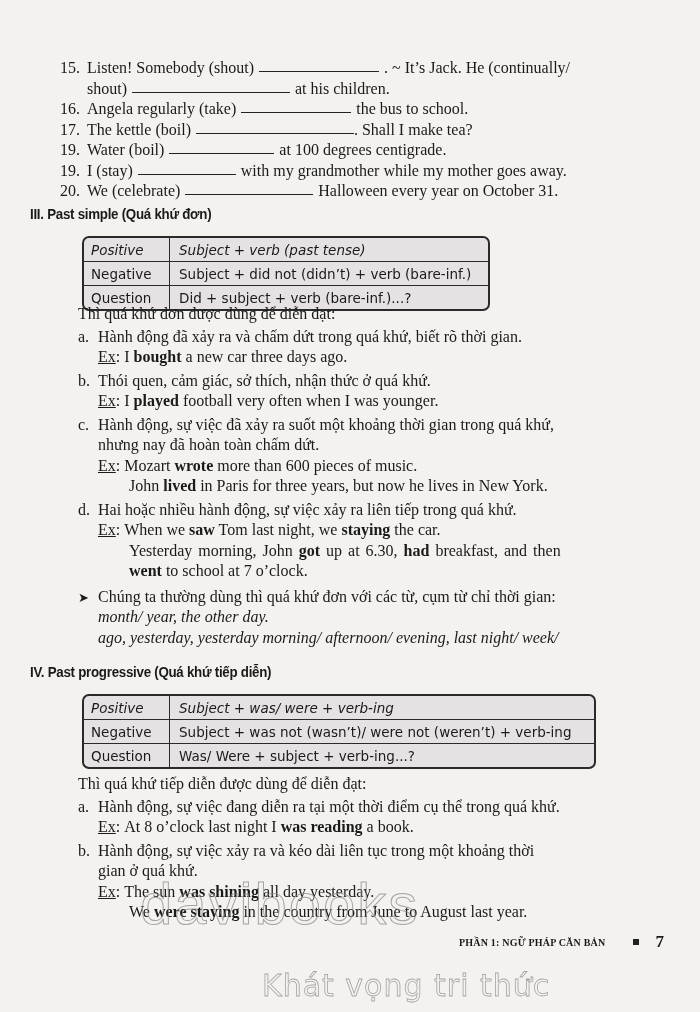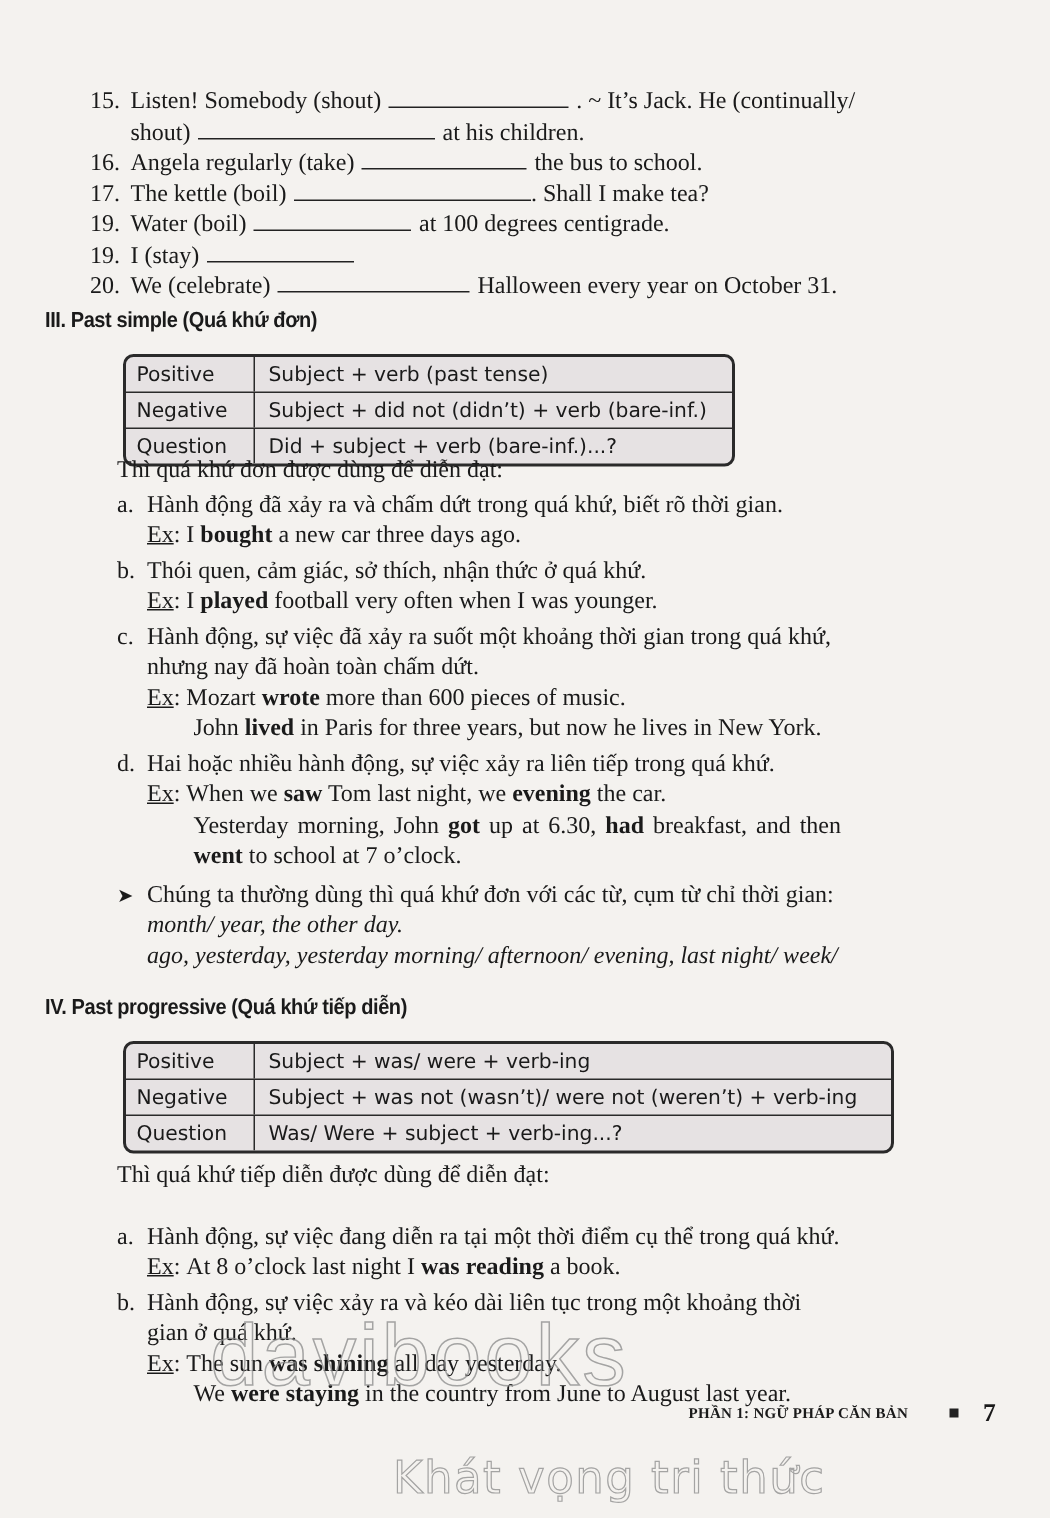--- a/index.html
+++ b/index.html
@@ -23,21 +23,21 @@
     font-weight: bold; font-size: 14.5px; letter-spacing: -0.3px; transform: scaleX(0.92); transform-origin: left;
   }
   .grammar-table {
     position: absolute; left: 82px;
     border: 2px solid #2a2a2a; border-radius: 7px;
     background: #e6e2e3;
     font-family: "DejaVu Sans", "Liberation Sans", sans-serif; font-size: 13.5px;
     overflow: hidden;
   }
   .grammar-table .row { display: flex; height: 23px; align-items: center; border-top: 1.5px solid #2a2a2a; }
-  .grammar-table .row:first-child { border-top: none; }
+  .grammar-table .row:first-child { border-top: none; font-style: italic; }
   .grammar-table .label { padding-left: 7px; border-right: 1.5px solid #2a2a2a; height: 100%; display: flex; align-items: center; box-sizing: border-box; }
   .grammar-table .formula { padding-left: 9px; padding-right: 6px; white-space: nowrap; }
   .text-block { position: absolute; left: 78px; width: 590px; }
   .usage-item { display: flex; }
   .usage-letter { width: 20px; flex: none; }
   .ex-line { padding-left: 20px; display: flex; }
   .ex-label { text-decoration: underline; }
   .ex-content { padding-left: 4px; }
   .ex-cont-line { padding-left: 51px; }
   b { font-weight: bold; }
@@ -99,20 +99,21 @@
     <div class="ex-item">
       <span class="ex-num">19.</span>
       <span>Water (boil)</span>
       <span class="blank" style="width:105px"></span>
       <span>at 100 degrees centigrade.</span>
     </div>
     <div class="ex-item">
       <span class="ex-num">19.</span>
       <span>I (stay)</span>
       <span class="blank" style="width:98px"></span>
+      <span>with my grandmother while my mother goes away.</span>
     </div>
     <div class="ex-item">
       <span class="ex-num">20.</span>
       <span>We (celebrate)</span>
       <span class="blank" style="width:128px"></span>
       <span>Halloween every year on October 31.</span>
     </div>
   </div>
 
   <div class="section-title" style="top:206px">III. Past simple (Quá khứ đơn)</div>
@@ -159,21 +160,21 @@
       <div style="padding-left:20px">nhưng nay đã hoàn toàn chấm dứt.</div>
       <div class="ex-line"><span class="ex-label">Ex</span>:<span class="ex-content"><span>Mozart </span><b>wrote</b><span> more than 600 pieces of music.</span></span></div>
       <div class="ex-cont-line"><span>John </span><b>lived</b><span> in Paris for three years, but now he lives in New York.</span></div>
     </div>
 
     <div style="margin-bottom:5px">
       <div class="usage-item">
           <span class="usage-letter">d.</span>
           <span>Hai hoặc nhiều hành động, sự việc xảy ra liên tiếp trong quá khứ.</span>
         </div>
-      <div class="ex-line"><span class="ex-label">Ex</span>:<span class="ex-content"><span>When we </span><b>saw</b><span> Tom last night, we </span><b>evening</b><span> the car.</span></span></div>
+      <div class="ex-line"><span class="ex-label">Ex</span>:<span class="ex-content"><span>When we </span><b>saw</b><span> Tom last night, we </span><b>staying</b><span> the car.</span></span></div>
       <div class="ex-cont-line" style="text-align:justify; width:530px; word-spacing:2px"><span>Yesterday morning, John </span><b>got</b><span> up at 6.30, </span><b>had</b><span> breakfast, and then</span></div>
       <div class="ex-cont-line"><b>went</b><span> to school at 7 o’clock.</span></div>
     </div>
 
     <div class="note">
       <span class="note-icon">➤</span>
       <div>
         <div>Chúng ta thường dùng thì quá khứ đơn với các từ, cụm từ chỉ thời gian:</div>
         <div class="italic">month/ year, the other day.</div>
         <div class="italic">ago, yesterday, yesterday morning/ afternoon/ evening, last night/ week/</div>
@@ -192,21 +193,21 @@
       <div class="label" style="width:86px">Negative</div>
       <div class="formula">Subject + was not (wasn’t)/ were not (weren’t) + verb-ing</div>
     </div>
     <div class="row">
       <div class="label" style="width:86px">Question</div>
       <div class="formula">Was/ Were + subject + verb-ing...?</div>
     </div>
   </div>
 
   <div class="text-block serif" style="top:774px">
-    <div style="margin-bottom:20px">Thì quá khứ tiếp diễn được dùng để diễn đạt:</div>
+    <div style="margin-bottom:2px">Thì quá khứ tiếp diễn được dùng để diễn đạt:</div>
 
     <div style="margin-bottom:3px">
       <div class="usage-item">
           <span class="usage-letter">a.</span>
           <span>Hành động, sự việc đang diễn ra tại một thời điểm cụ thể trong quá khứ.</span>
         </div>
       <div class="ex-line"><span class="ex-label">Ex</span>:<span class="ex-content"><span>At 8 o’clock last night I </span><b>was reading</b><span> a book.</span></span></div>
     </div>
 
     <div>

